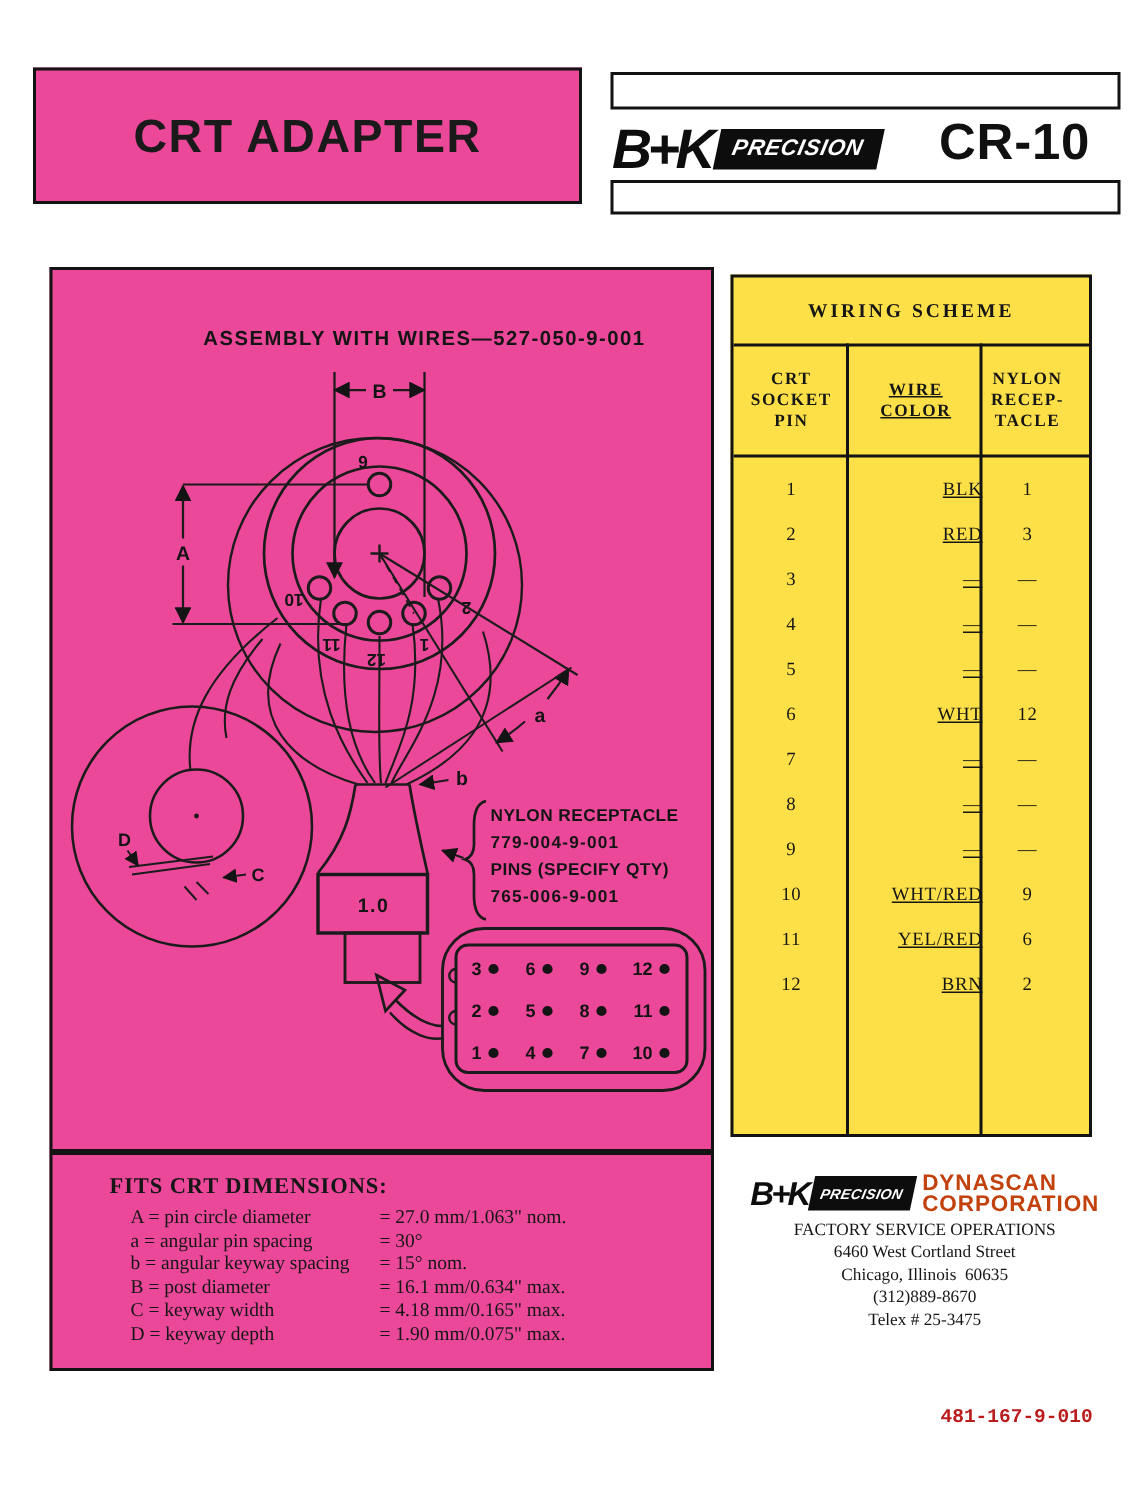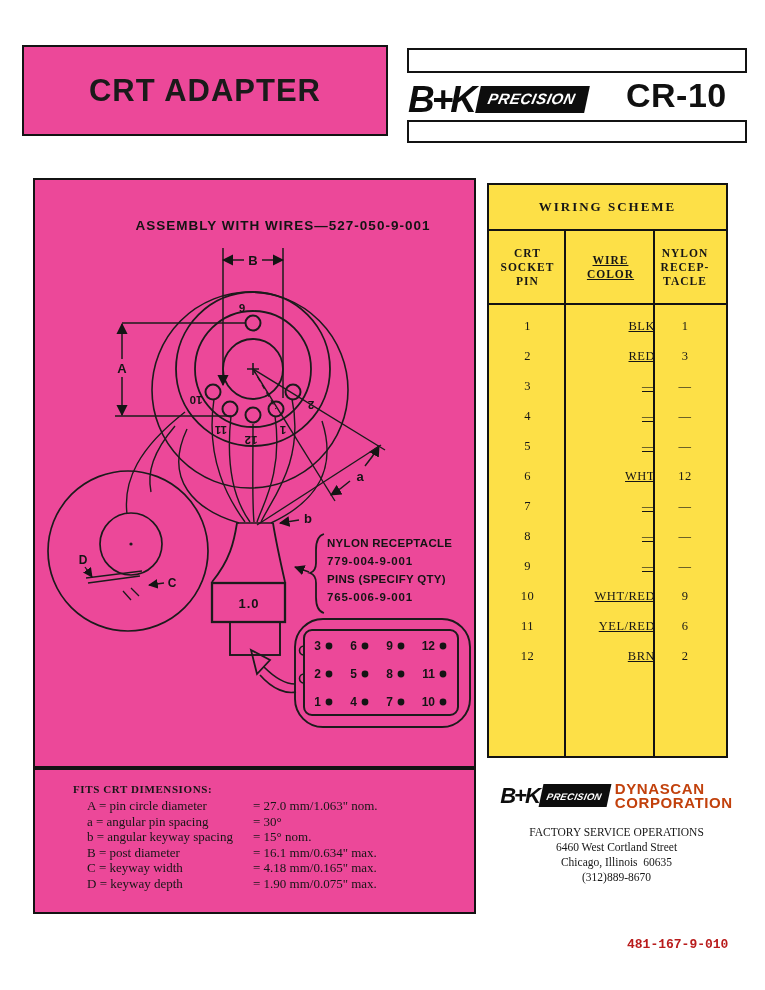--- a/index.html
+++ b/index.html
@@ -16,21 +16,21 @@
   .bar-top{top:48px;height:25px;}
   .bar-bottom{top:120px;height:23px;}
   .logo-row{left:408px;top:79px;height:40px;display:flex;align-items:center;}
   .bk-big{font-style:italic;font-weight:900;font-size:37px;letter-spacing:-3px;line-height:1;padding-right:4px;color:#0d0d0d;}
   .prec-badge{background:#0d0d0d;color:#fff;transform:skewX(-12deg);padding:4px 12px 5px 10px;}
   .prec-badge span{display:inline-block;transform:skewX(0deg);font-style:italic;font-weight:900;font-size:15px;letter-spacing:.5px;}
   .model{left:626px;top:76px;font-size:34px;font-weight:700;letter-spacing:.5px;color:#101010;}
   
   .diagram-box{left:33px;top:178px;width:443px;height:590px;}
   .dims-box{left:33px;top:768px;width:443px;height:146px;font-family:"Liberation Serif",serif;}
-  .dims-title{margin:13px 0 3px 38px;font-size:11px;font-weight:700;letter-spacing:.6px;}
+  .dims-title{margin:13px 0 3px 38px;font-size:15px;font-weight:700;letter-spacing:.6px;}
   .dim-row{margin-left:52px;font-size:13px;line-height:15.6px;white-space:pre;}
   .dim-label{display:inline-block;width:166px;}
   
   .wtable{left:487px;top:183px;width:241px;height:575px;position:absolute;border:2.5px solid #131313;box-sizing:border-box;background:#fde047;font-family:"Liberation Serif",serif;}
   .wtitle{height:44px;border-bottom:2px solid #131313;display:flex;align-items:center;justify-content:center;
           font-size:13px;font-weight:700;letter-spacing:2px;}
   .whead{height:72px;border-bottom:2px solid #131313;display:flex;}
   .whead .cell{display:flex;flex-direction:column;justify-content:center;align-items:center;
                font-size:11.5px;font-weight:700;letter-spacing:1px;line-height:14px;}
   .vline{position:absolute;top:44px;bottom:0;width:2px;background:#131313;}
@@ -38,21 +38,21 @@
   .c1{width:77px;text-align:center;} .c2{width:89px;text-align:right;text-decoration:underline;} .c3{width:60px;text-align:center;}
   .wbody{padding-top:6px;}
   .wrow{display:flex;height:30px;align-items:center;font-size:12.5px;letter-spacing:.5px;}
   
   .footer-brand{left:498px;top:782px;width:237px;}
   .brand-row{display:flex;align-items:center;justify-content:center;}
   .bk-small{font-style:italic;font-weight:900;font-size:22px;letter-spacing:-2px;padding-right:2px;color:#0d0d0d;}
   .prec-badge-sm{background:#0d0d0d;color:#fff;transform:skewX(-12deg);padding:2px 7px 3px 6px;margin-right:6px;}
   .prec-badge-sm span{display:inline-block;font-style:italic;font-weight:900;font-size:9.5px;letter-spacing:.3px;}
   .dynascan{font-size:15px;font-weight:800;line-height:13.5px;letter-spacing:.6px;color:#c2410c;}
-  .address{margin-top:16px;text-align:center;font-family:"Liberation Serif",serif;font-size:11.5px;line-height:15px;}
+  .address{margin-top:4px;text-align:center;font-family:"Liberation Serif",serif;font-size:11.5px;line-height:15px;}
   .address div{white-space:pre;}
   .doc-number{left:627px;top:937px;font-family:"Liberation Mono",monospace;font-weight:700;font-size:13px;letter-spacing:0px;color:#b91c1c;}
   
   svg{display:block;}
   .ln{stroke:#1b1b1b;fill:none;}
   .hl{font-family:"Liberation Sans",sans-serif;font-weight:700;fill:#141414;}
 </style>
 </head>
 <body>
 
@@ -326,16 +326,17 @@
     <span class="dynascan">
       <span>DYNASCAN</span><br>
       <span>CORPORATION</span>
     </span>
   </div>
   <div class="address">
     <div>FACTORY SERVICE OPERATIONS</div>
     <div>6460 West Cortland Street</div>
     <div>Chicago, Illinois  60635</div>
     <div>(312)889-8670</div>
+    <div>Telex # 25-3475</div>
   </div>
 </div>
 
 <div class="abs doc-number">481-167-9-010</div>
 
 </body></html>

